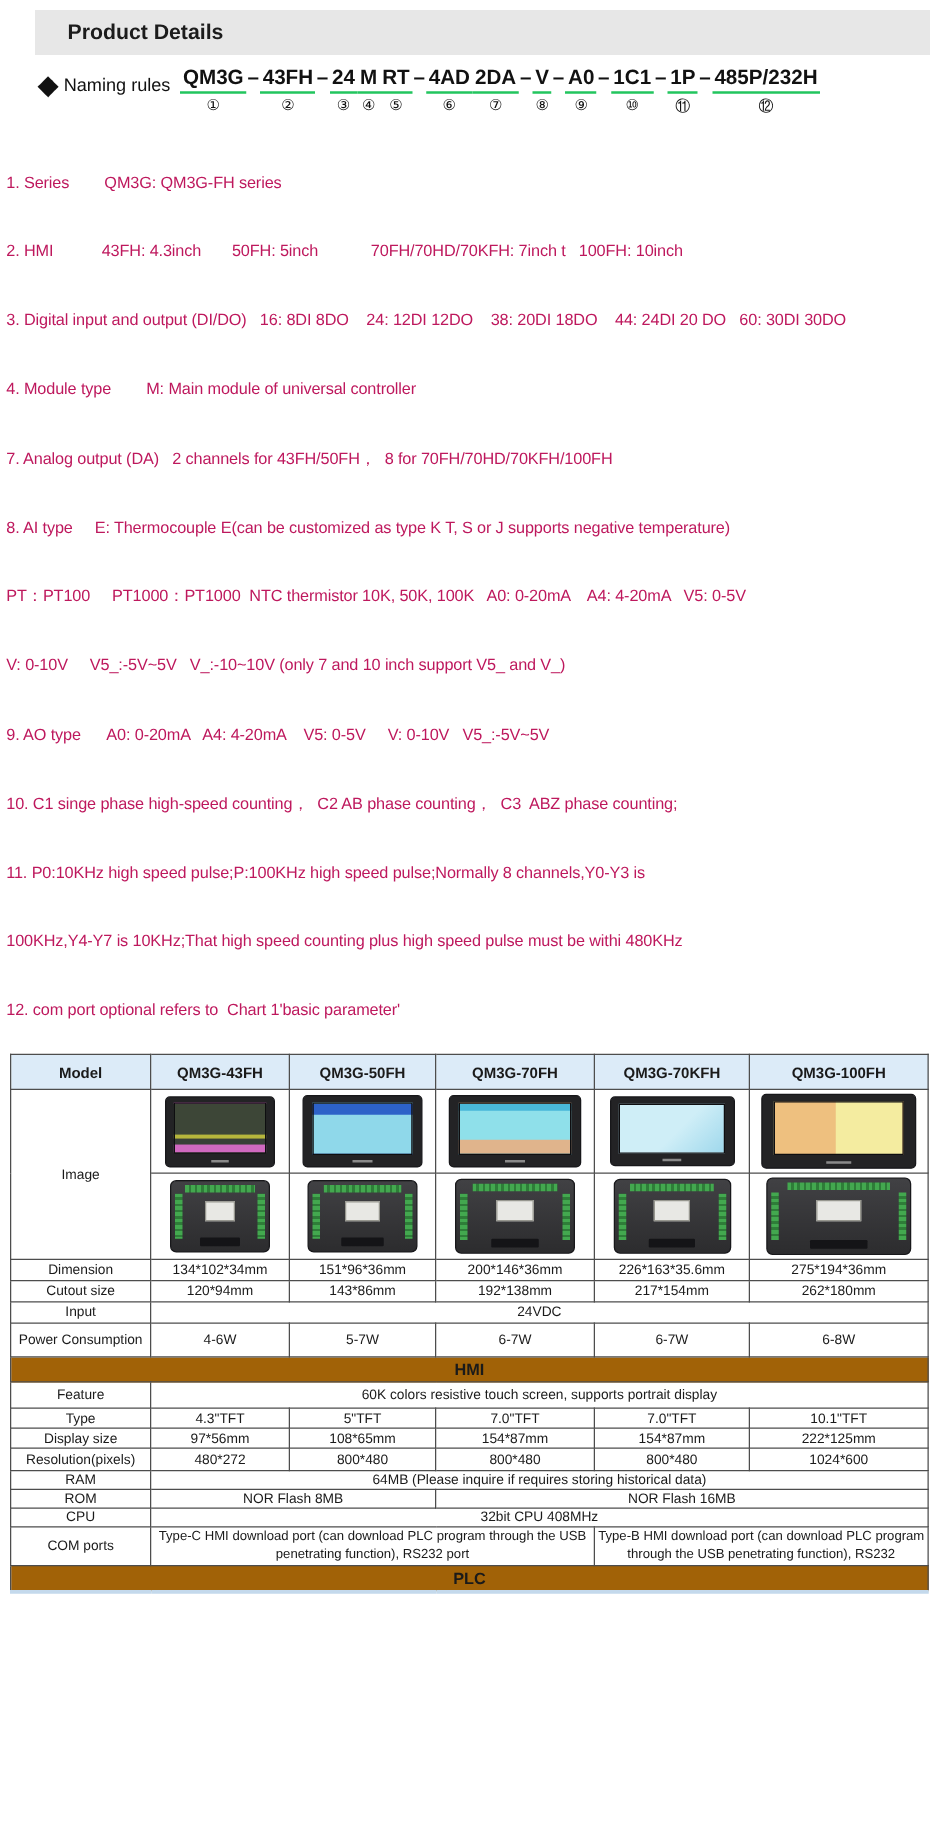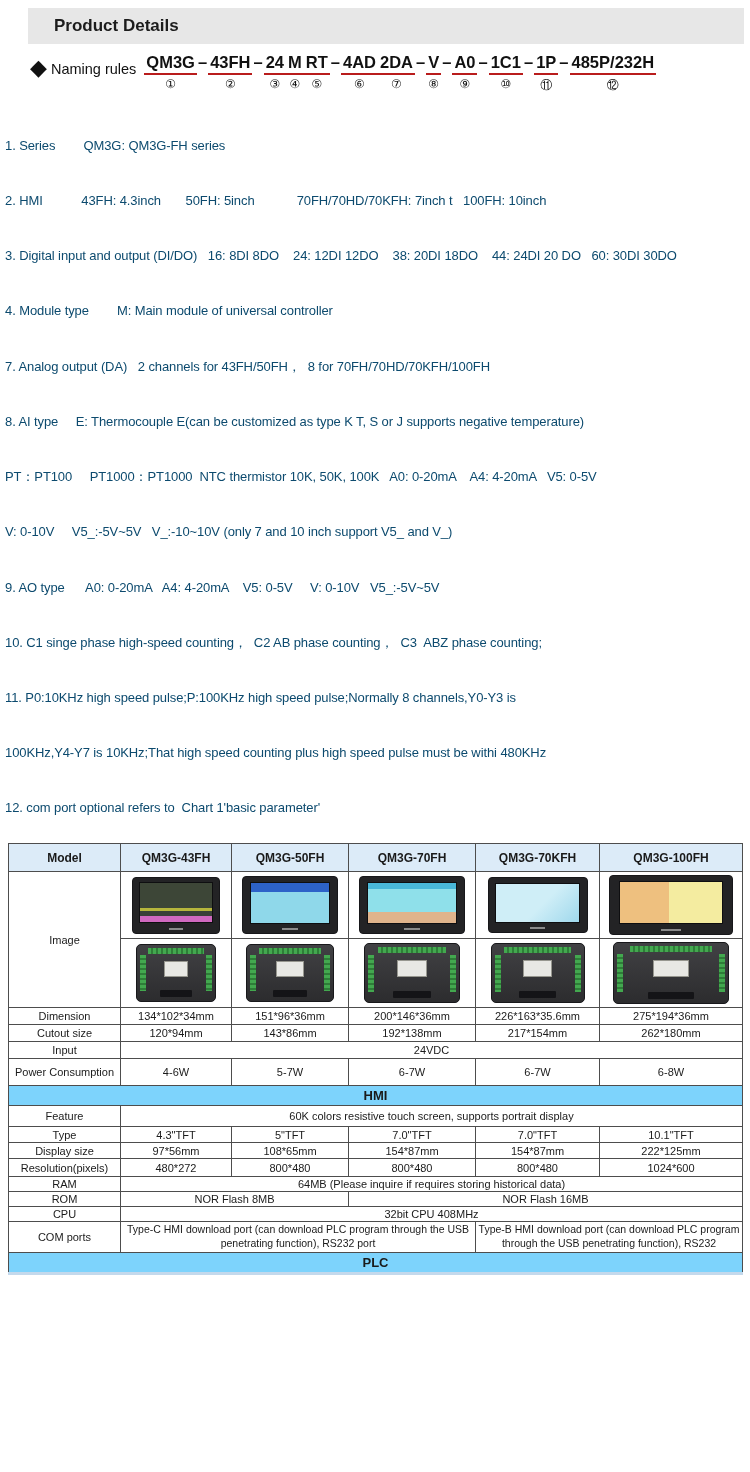--- a/index.html
+++ b/index.html
@@ -11,34 +11,34 @@
   }
   
   .pd-band { margin:8px 6px 0 28px; background:#e7e7e7; padding:8px 0 8px 26px;
              font-size:17px; font-weight:bold; color:#1c1c1c; }
   
   .nm-row { display:flex; align-items:flex-start; margin:9px 0 0 30px; }
   .nm-diamond { font-size:22px; line-height:22px; margin:4px 2px 0 0; color:#111; }
   .nm-label { font-size:14.5px; margin:8px 4px 0 2px; white-space:nowrap; }
   .nm-code { display:flex; align-items:flex-start; margin-left:4px; font-weight:bold; font-size:16.5px; }
   .seg { display:inline-flex; flex-direction:column; align-items:center; }
-  .seg .t { border-bottom:2px solid #b91c1c; padding:0 2px 1px 2px; white-space:nowrap; }
+  .seg .t { border-bottom:2px solid #22c55e; padding:0 2px 1px 2px; white-space:nowrap; }
   .seg .n { font-size:12px; font-weight:normal; margin-top:2px; }
   .sep { margin:0 1px; padding-top:0; }
   
   .rules { margin:6px 2px 0 5px; font-size:13px; line-height:18.4px;
-           white-space:pre-wrap; letter-spacing:-0.1px; color:#0c4a6e; }
+           white-space:pre-wrap; letter-spacing:-0.1px; color:#be185d; }
   
   table { border-collapse:collapse; table-layout:fixed; }
   td { border:1px solid #4d4d4d; text-align:center; vertical-align:middle;
        padding:1px 2px; font-size:11px; color:#1a1a1a; }
   
   .mt { width:734px; margin:7px 8px 0 8px; border-bottom:3px solid #c4d9ec; }
   .mt-head td { background:#dcebf8; font-weight:bold; font-size:12px; }
-  .band-row td { background:#7dd3fc; font-weight:bold; font-size:13px; }
+  .band-row td { background:#a16207; font-weight:bold; font-size:13px; }
   .lc { font-size:11px;margin-top:36px; }
   .small { font-size:10.5px; line-height:1.3; }
   
   .dev { position:relative; margin:2px auto; background:#232325; border:1px solid #17171a; border-radius:4px; }
   .dev .scr { position:absolute; left:7%; right:7%; top:8%; bottom:17%; border:1px solid #0e0e10; }
   .dev .logo { position:absolute; bottom:3px; left:42%; right:42%; height:2px; background:#8a8a8a; }
   .f1 { width:88px; height:57px; }
   .f2 { width:96px; height:58px; }
   .f3 { width:106px; height:58px; }
   .f4 { width:100px; height:56px; }

